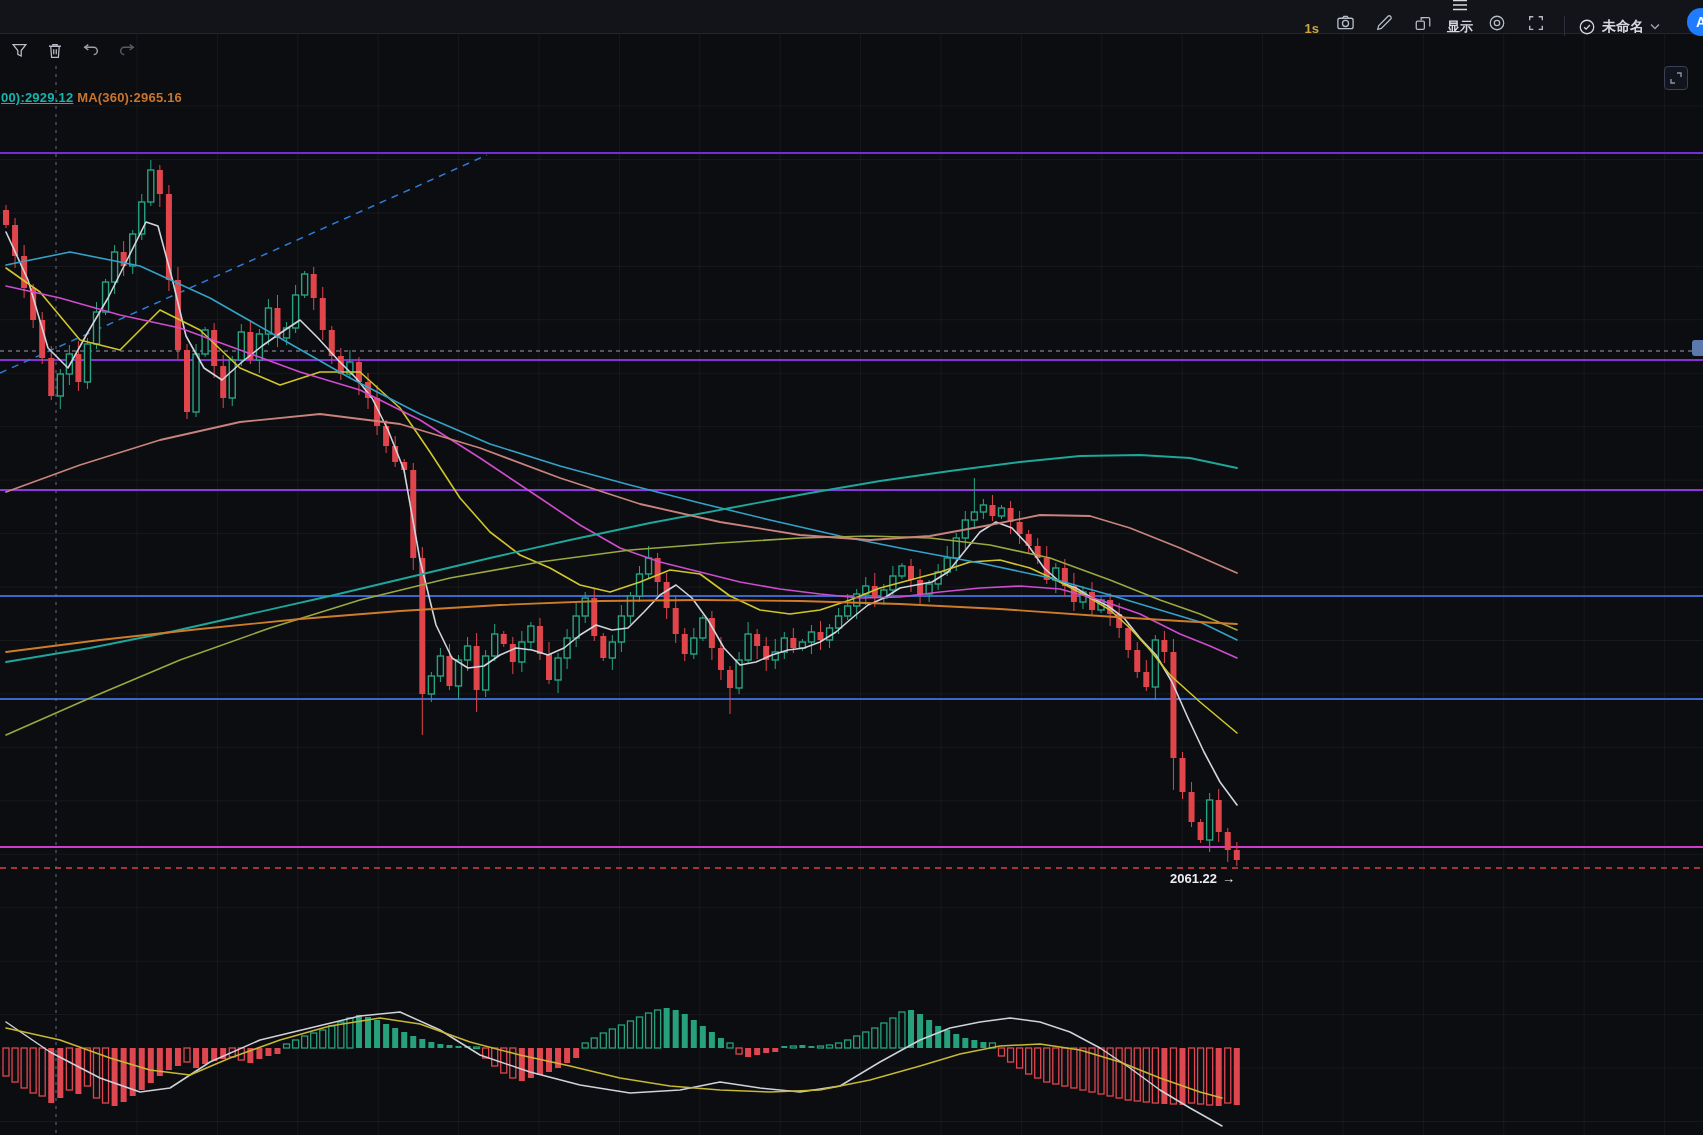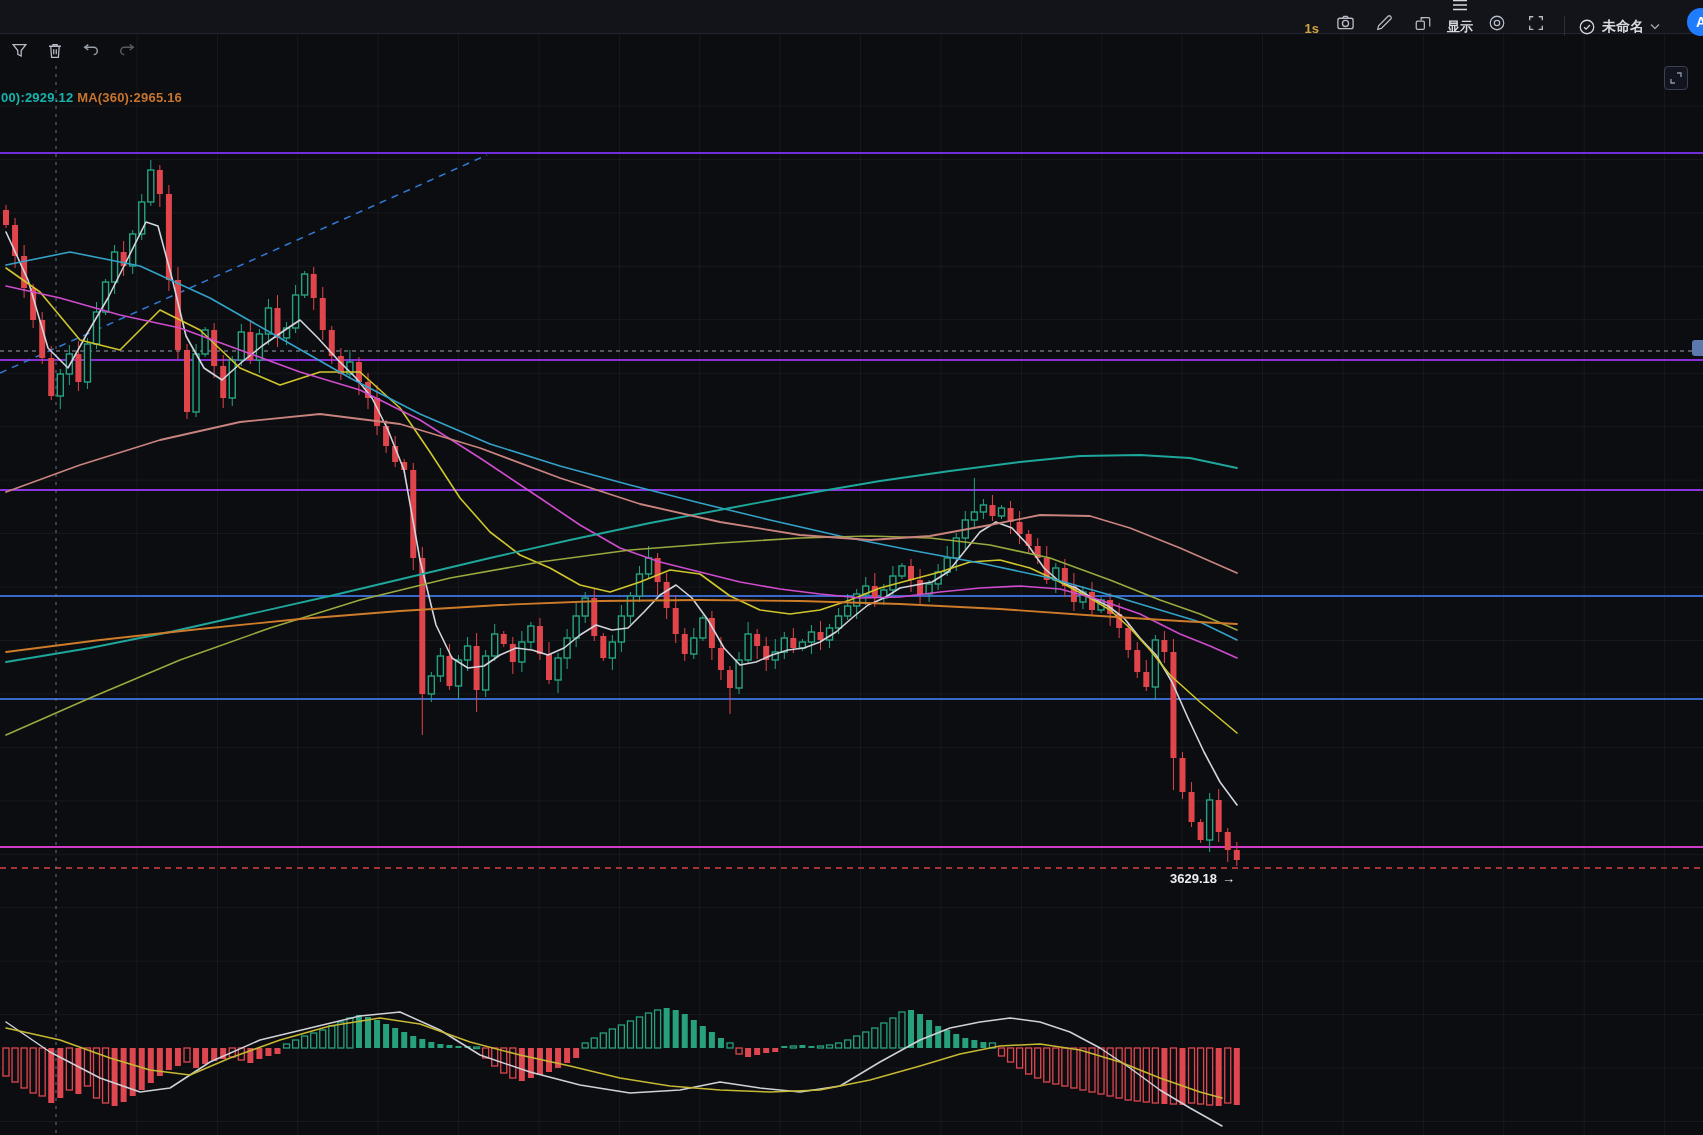--- a/index.html
+++ b/index.html
@@ -513,26 +513,26 @@
       <rect x="1197.6000000000001" y="1048" width="6" height="56" fill="#0c0d10" stroke="#de4750" stroke-width="1.3"></rect>
       <rect x="1206.65" y="1048" width="6" height="57" fill="#0c0d10" stroke="#de4750" stroke-width="1.3"></rect>
       <rect x="1215.7" y="1048" width="6" height="58" fill="#de4750"></rect>
       <rect x="1224.75" y="1048" width="6" height="55" fill="#0c0d10" stroke="#de4750" stroke-width="1.3"></rect>
       <rect x="1233.8000000000002" y="1048" width="6" height="57" fill="#de4750"></rect>
       <polyline points="6,1022 50,1052 100,1078 140,1092 170,1088 210,1062 260,1040 310,1028 360,1016 400,1012 440,1030 480,1055 530,1072 580,1085 630,1093 680,1090 720,1082 760,1088 800,1092 840,1086 880,1062 920,1040 950,1028 980,1022 1010,1018 1040,1022 1070,1032 1100,1048 1130,1068 1160,1090 1190,1108 1222,1126" fill="none" stroke="#cfd2da" stroke-width="1.5" stroke-linejoin="round" stroke-linecap="round"></polyline>
       <polyline points="6,1028 60,1040 110,1058 150,1070 190,1075 230,1058 280,1040 330,1026 380,1018 420,1024 470,1042 520,1055 570,1066 620,1078 670,1086 720,1090 770,1092 820,1090 870,1080 920,1066 960,1054 1000,1046 1040,1044 1080,1050 1120,1062 1160,1078 1200,1092 1222,1098" fill="none" stroke="#c6b833" stroke-width="1.5" stroke-linejoin="round" stroke-linecap="round"></polyline>
     </svg>
 
   <div id="legend">
-    <span class="ma200" style="color: rgb(23, 179, 173);">00):2929.12</span>
+    <span class="ma200" style="color: rgb(23, 179, 173); text-decoration: underline;">00):2929.12</span>
     <span class="ma360" style="color: rgb(200, 116, 46);">MA(360):2965.16</span>
   </div>
 
   <div id="price-label">
-    <span>3629.18</span><span class="arr">→</span>
+    <span>2061.22</span><span class="arr">→</span>
   </div>
 
   <div id="expand-mini">
     <svg width="12" height="12" viewBox="0 0 12 12">
       <path d="M7 1h4v4M5 11H1V7" fill="none" stroke="currentColor" stroke-width="1.4"></path>
     </svg>
   </div>
 
   <div id="scroll-handle"></div>
 

